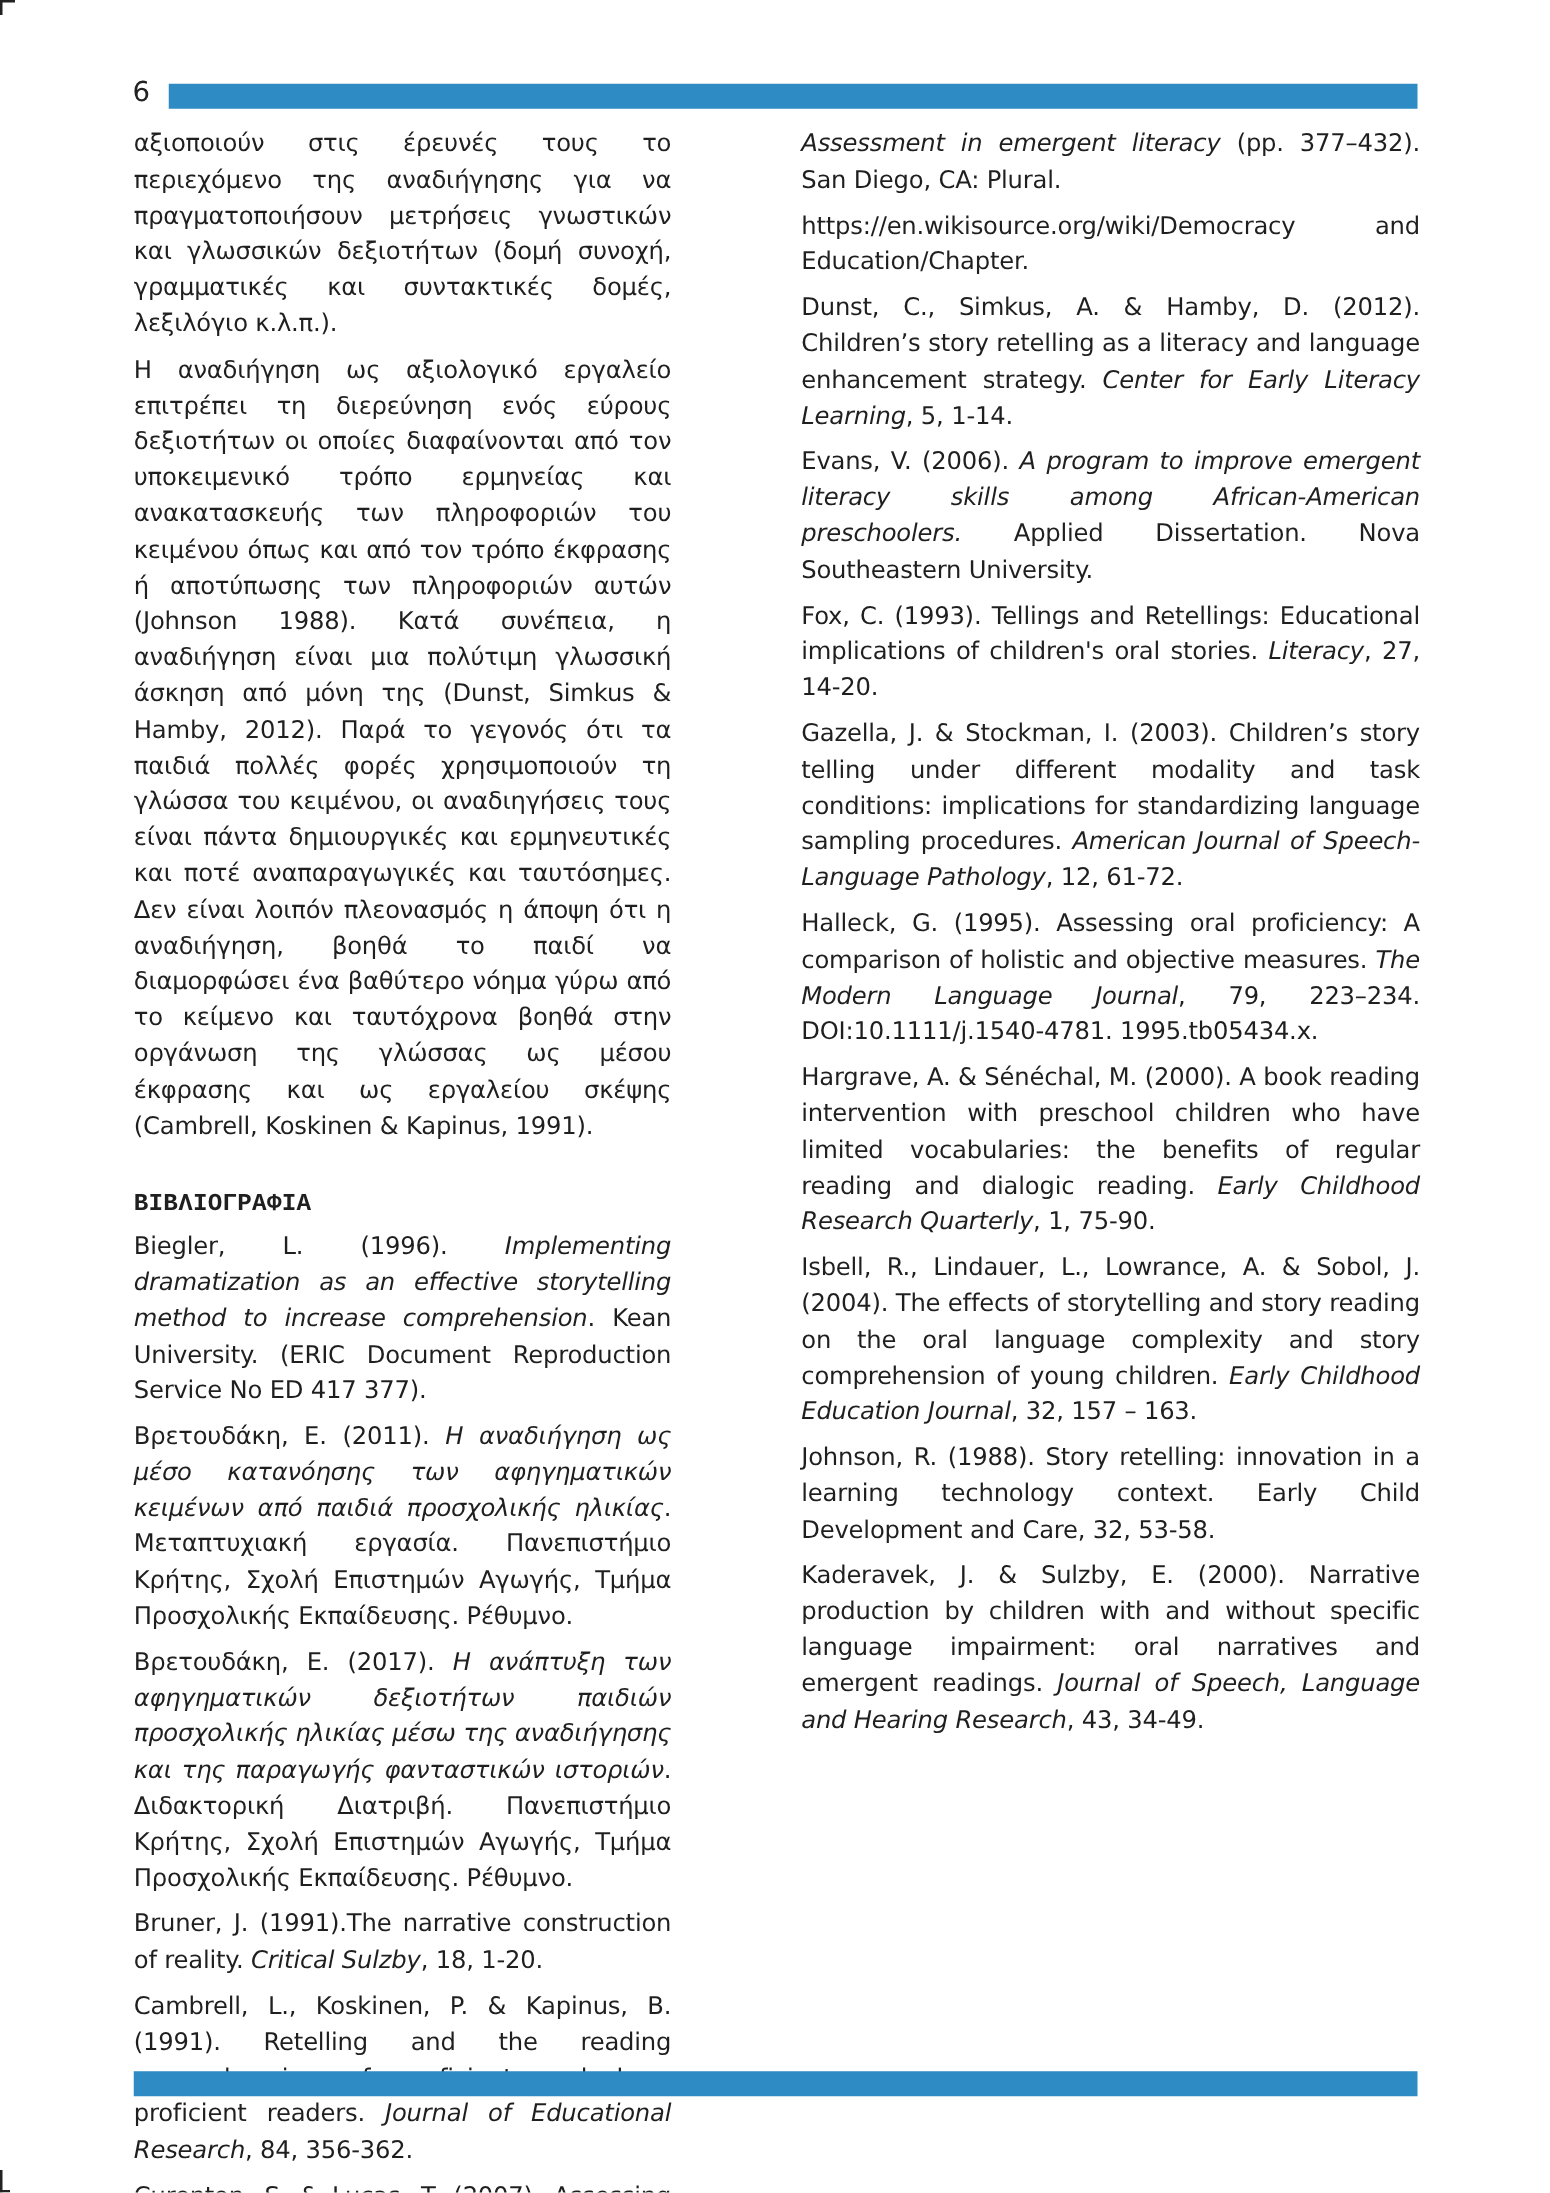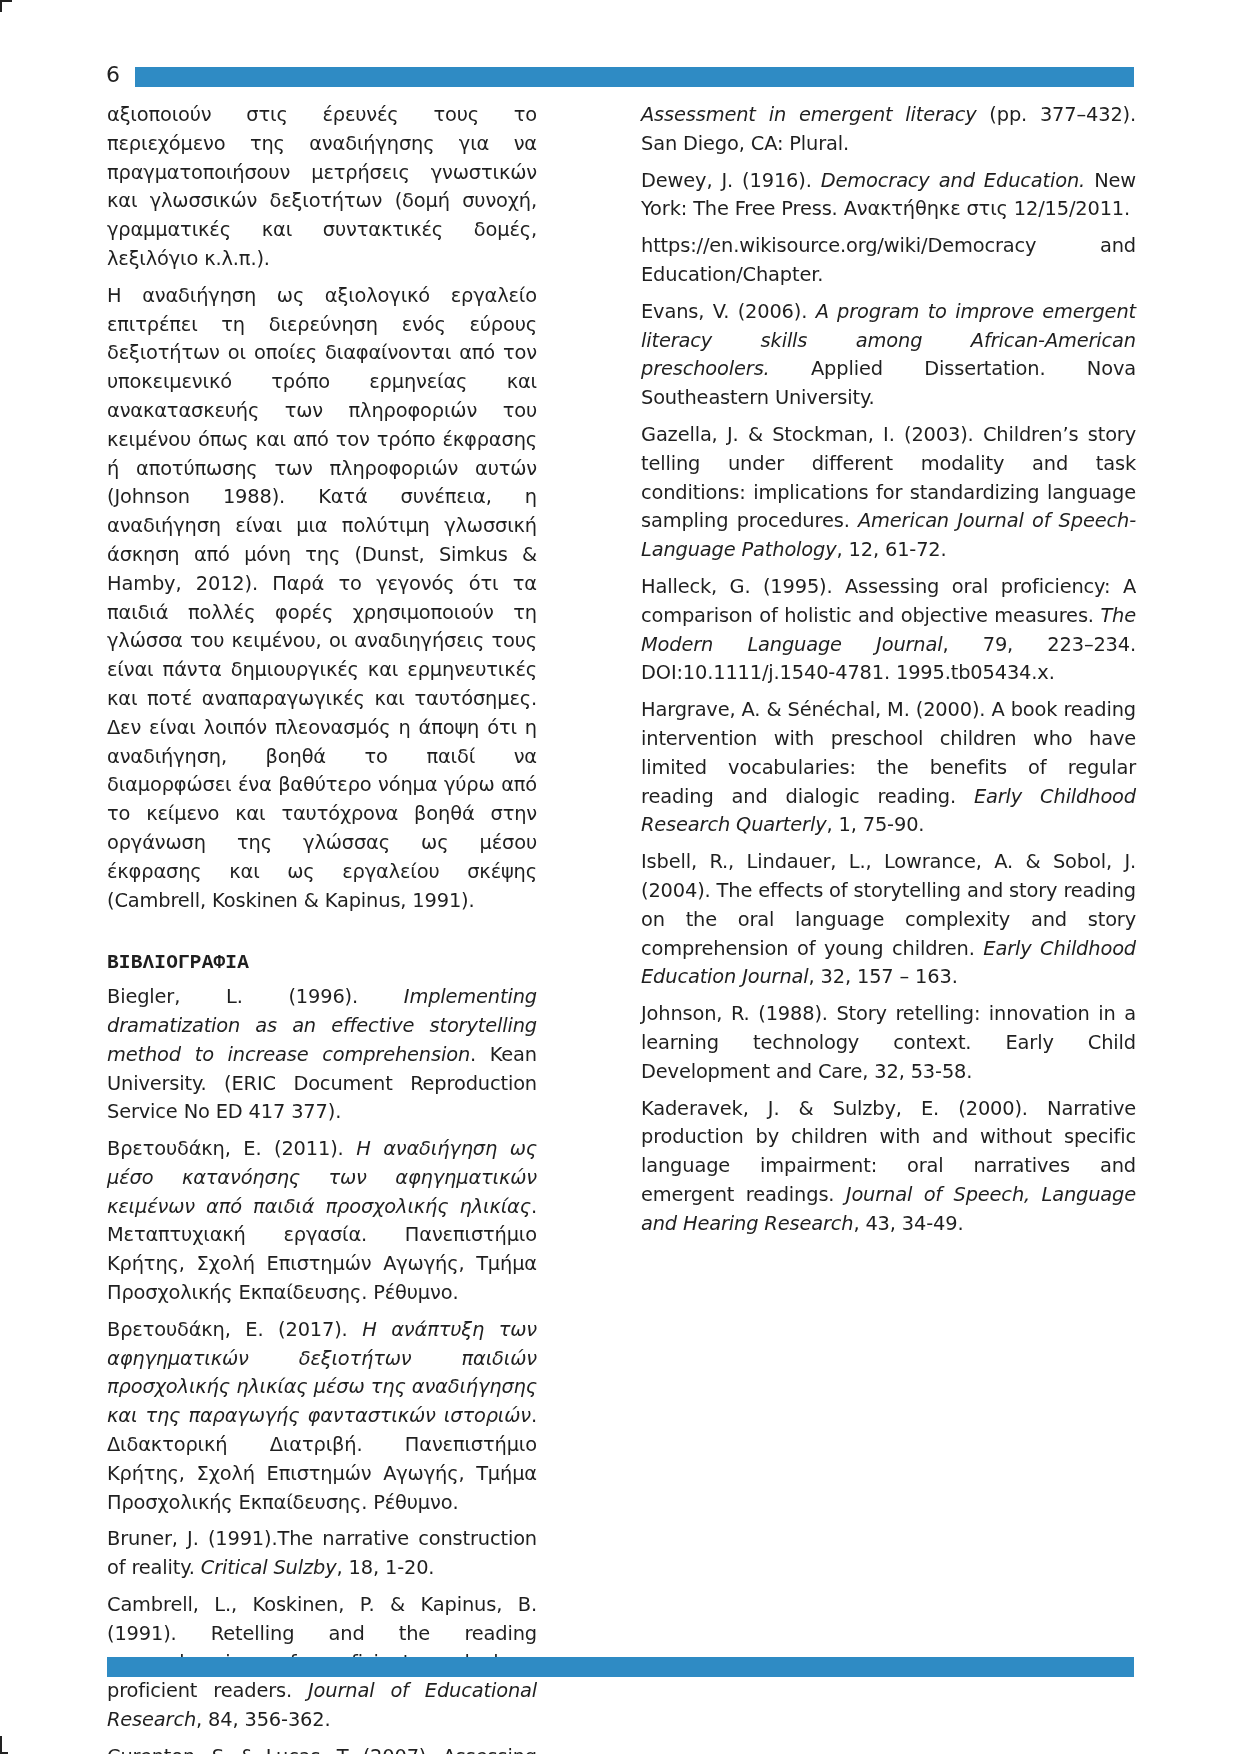--- a/index.html
+++ b/index.html
@@ -34,23 +34,24 @@
   <p class="ref"><span>Biegler, L. (1996). </span><i>Implementing dramatization as an effective storytelling method to increase comprehension</i><span>. Kean University. (ERIC Document Reproduction Service No ED 417 377).</span></p>
   <p class="ref"><span>Βρετουδάκη, Ε. (2011). </span><i>Η αναδιήγηση ως μέσο κατανόησης των αφηγηματικών κειμένων από παιδιά προσχολικής ηλικίας</i><span>. Μεταπτυχιακή εργασία. Πανεπιστήμιο Κρήτης, Σχολή Επιστημών Αγωγής, Τμήμα Προσχολικής Εκπαίδευσης. Ρέθυμνο.</span></p>
   <p class="ref"><span>Βρετουδάκη, Ε. (2017). </span><i>Η ανάπτυξη των αφηγηματικών δεξιοτήτων παιδιών προσχολικής ηλικίας μέσω της αναδιήγησης και της παραγωγής φανταστικών ιστοριών</i><span>. Διδακτορική Διατριβή. Πανεπιστήμιο Κρήτης, Σχολή Επιστημών Αγωγής, Τμήμα Προσχολικής Εκπαίδευσης. Ρέθυμνο.</span></p>
   <p class="ref"><span>Bruner, J. (1991).The narrative construction of reality. </span><i>Critical Sulzby</i><span>, 18, 1-20.</span></p>
   <p class="ref"><span>Cambrell, L., Koskinen, P. &amp; Kapinus, B. (1991). Retelling and the reading comprehension of proficient and less-proficient readers. </span><i>Journal of Educational Research</i><span>, 84, 356-362.</span></p>
   <p class="ref"><span>Curenton, S. &amp; Lucas, T. (2007). Assessing narrative development. In K. Pence (Ed.).</span><i></i><span></span></p>
 </div>
 
 <div class="col" style="left:641px;top:101px;width:495px;">
   <p class="ref"><span></span><i>Assessment in emergent literacy</i><span> (pp. 377–432). San Diego, CA: Plural.</span></p>
-  <p class="ref"><span>Dewey, J. (1916). </span><i>Democracy and Education.</i><span> New York: The Free Press. Ανακτήθηκε στις 12/15/2011.</span></p>
   <p class="ref"><span>https://en.wikisource.org/wiki/Democracy  and Education/Chapter.</span><i></i><span></span></p>
+  <p class="ref"><span>Dunst, C., Simkus, A. &amp; Hamby, D. (2012). Children’s story retelling as a literacy and language enhancement strategy. </span><i>Center for Early Literacy Learning</i><span>, 5, 1-14.</span></p>
   <p class="ref"><span>Evans, V. (2006). </span><i>A program to improve emergent literacy skills among African-American preschoolers.</i><span> Applied Dissertation. Nova Southeastern University.</span></p>
+  <p class="ref"><span>Fox, C. (1993). Tellings and Retellings: Educational implications of children's oral stories. </span><i>Literacy</i><span>, 27, 14-20.</span></p>
   <p class="ref"><span>Gazella, J. &amp; Stockman, I. (2003). Children’s story telling under different modality and task conditions: implications for standardizing language sampling procedures. </span><i>American Journal of Speech-Language Pathology</i><span>, 12, 61-72.</span></p>
   <p class="ref"><span>Halleck, G. (1995). Assessing oral proficiency: A comparison of holistic and objective measures. </span><i>The Modern Language Journal</i><span>, 79, 223–234. DOI:10.1111/j.1540-4781. 1995.tb05434.x.</span></p>
   <p class="ref"><span>Hargrave, A. &amp; Sénéchal, M. (2000). A book reading intervention with preschool children who have limited vocabularies: the benefits of regular reading and dialogic reading. </span><i>Early Childhood Research Quarterly</i><span>, 1, 75-90.</span></p>
   <p class="ref"><span>Isbell, R., Lindauer, L., Lowrance, A. &amp; Sobol, J. (2004). The effects of storytelling and story reading on the oral language complexity and story comprehension of young children. </span><i>Early Childhood Education Journal</i><span>, 32, 157 – 163.</span></p>
   <p class="ref"><span>Johnson, R. (1988). Story retelling: innovation in a learning technology context. Early Child Development and Care, 32, 53-58.</span><i></i><span></span></p>
   <p class="ref"><span>Kaderavek, J. &amp; Sulzby, E. (2000). Narrative production by children with and without specific language impairment: oral narratives and emergent readings. </span><i>Journal of Speech, Language and Hearing Research</i><span>, 43, 34-49.</span></p>
 </div>
 
 <div class="bar" style="left:107px;top:1657px;width:1027px;height:20px;"></div>
 

